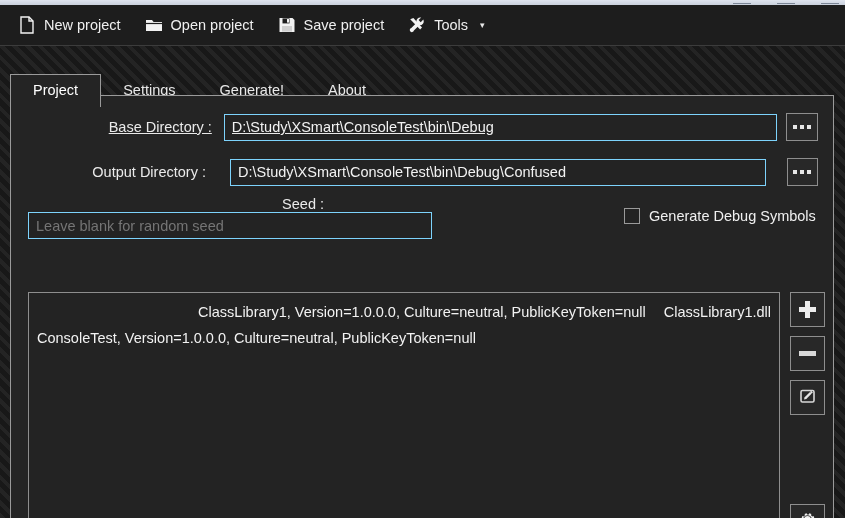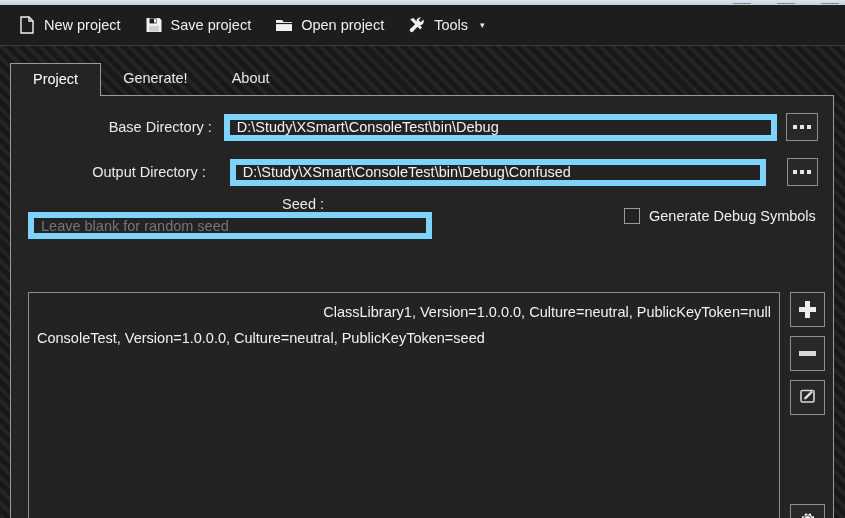--- a/index.html
+++ b/index.html
@@ -39,22 +39,22 @@
 
   
   .tabstrip{
     position:absolute;left:0;top:46px;width:845px;height:472px;
     background:
       repeating-linear-gradient(45deg,
         #242424 0px,#242424 4px,
         #181818 4px,#181818 9px);
   }
   .tabs{
-    position:absolute;left:10px;top:17px;height:33px;
-    display:flex;align-items:flex-start;
+    position:absolute;left:10px;top:28px;height:33px;
+    display:flex;align-items:center;
   }
   .tab{
     height:31px;line-height:31px;
     padding:0 22px;font-size:14.5px;color:#e9e9e9;
     box-sizing:border-box;cursor:default;white-space:nowrap;
   }
   .tab.active{
     background:#242424;
     border:1px solid #9a9a9a;
     border-bottom:none;
@@ -72,21 +72,21 @@
   }
 
   
   .row{position:absolute;display:flex;align-items:center;}
   .lbl{
     font-size:14.5px;color:#eaeaea;text-align:right;
     white-space:nowrap;
   }
   .tbox{
     background:#232323;
-    border:6px solid #7dd3fc;
+    border:1px solid #7dd3fc;
     box-sizing:border-box;
     font-size:14.5px;color:#f2f2f2;
     font-family:"Liberation Sans", sans-serif;
     padding:0 7px;
     height:27px;line-height:25px;
     outline:none;
     white-space:nowrap;overflow:hidden;
   }
   .tbox.ph{color:#8c8c8c;}
 
@@ -163,73 +163,76 @@
   <div class="toolbar">
 
     <div class="tb-item">
       <span class="tb-ico">
         <svg viewBox="0 0 18 18" width="18" height="18">
           <path d="M3 1 h8 l4 4 v12 h-12 z" fill="none" stroke="#f2f2f2" stroke-width="1.4"></path>
           <path d="M11 1 v4 h4" fill="none" stroke="#f2f2f2" stroke-width="1.4"></path>
         </svg>
       </span>
       <span>New project</span>
+    </div>
+
+    <div class="tb-item">
+      <span class="tb-ico">
+        <svg viewBox="0 0 18 18" width="18" height="18">
+          <path d="M1 4 h6 l1.6 2 H17 v9 H1 z" fill="#f2f2f2"></path>
+          <path d="M1 7.5 h16" stroke="#1d1d1d" stroke-width="1.2"></path>
+        </svg>
+      </span>
+      <span>Open project</span>
     </div>
 
     <div class="tb-item">
       <span class="tb-ico">
         <svg viewBox="0 0 18 18" width="18" height="18">
           <path d="M1.5 2 h13 l2 2 v12 h-15 z" fill="#f2f2f2"></path>
           <rect x="4.5" y="2.4" width="7" height="5" fill="#1d1d1d"></rect>
           <rect x="9" y="3" width="2" height="3.6" fill="#f2f2f2"></rect>
           <rect x="4" y="10" width="10" height="5.6" fill="#cfcfcf"></rect>
         </svg>
       </span>
       <span>Save project</span>
     </div>
 
     <div class="tb-item">
       <span class="tb-ico">
         <svg viewBox="0 0 18 18" width="18" height="18">
-          <path d="M1 4 h6 l1.6 2 H17 v9 H1 z" fill="#f2f2f2"></path>
-          <path d="M1 7.5 h16" stroke="#1d1d1d" stroke-width="1.2"></path>
-        </svg>
-      </span>
-      <span>Open project</span>
-    </div>
-
-    <div class="tb-item">
-      <span class="tb-ico">
-        <svg viewBox="0 0 18 18" width="18" height="18">
           <path d="M2.2 3.2 l3.2 -1.3 l8.6 9.6 l-1.9 1.9 z" fill="#f2f2f2"></path>
           <path d="M15.3 3.6 l-2.6 2.6 l-2.1 -2.1 l2.6 -2.6 a4 4 0 0 0 -4.6 5.2 l-5.3 5.3 a2.1 2.1 0 1 0 2.6 2.6 l5.3 -5.3 a4 4 0 0 0 4.1 -5.7 z" fill="#f2f2f2"></path>
         </svg>
       </span>
       <span>Tools</span>
       <span class="caret">▾</span>
     </div>
   </div>
 
   <div class="tabstrip">
 
     <div class="tabs">
       <div class="tab active">
         <span>Project</span>
       </div>
       <div class="tab">
+        <span>Settings</span>
+      </div>
+      <div class="tab">
         <span>Generate!</span>
       </div>
       <div class="tab">
         <span>About</span>
       </div>
     </div>
 
     <div class="panel">
 
-      <div class="row" style="left:17px;top:17px;width:790px;">
+      <div class="row" style="left:17px;top:17px;width:790px;text-decoration:underline;">
         <div class="lbl" style="width:188px;">Base Directory :</div>
         <input class="tbox" style="width: 565px; margin-left: 12px;" readonly="" value="D:\Study\XSmart\ConsoleTest\bin\Debug">
         <div class="sqbtn" style="width:33px;height:28px;margin-left:9px;">
           <span class="dots">
               <i></i>
               <i></i>
               <i></i>
             </span>
         </div>
       </div>
@@ -252,23 +255,24 @@
       </div>
 
       <div class="cbrow" style="left:613px;top:112px;">
         <span class="cbox"></span>
         <span class="cblabel">Generate Debug Symbols</span>
       </div>
 
       <div class="listbox">
         <div class="lrow" style="margin-top:6px;justify-content:flex-end;">
           <span class="lname">ClassLibrary1, Version=1.0.0.0, Culture=neutral, PublicKeyToken=null</span>
+          <span class="lfile">ClassLibrary1.dll</span>
         </div>
         <div class="lrow">
-          <span class="lname">ConsoleTest, Version=1.0.0.0, Culture=neutral, PublicKeyToken=seed</span>
+          <span class="lname">ConsoleTest, Version=1.0.0.0, Culture=neutral, PublicKeyToken=null</span>
         </div>
       </div>
 
       <div class="side">
         <div class="sbtn">
           <span class="plus">
               <i></i>
               <i></i>
             </span>
         </div>

